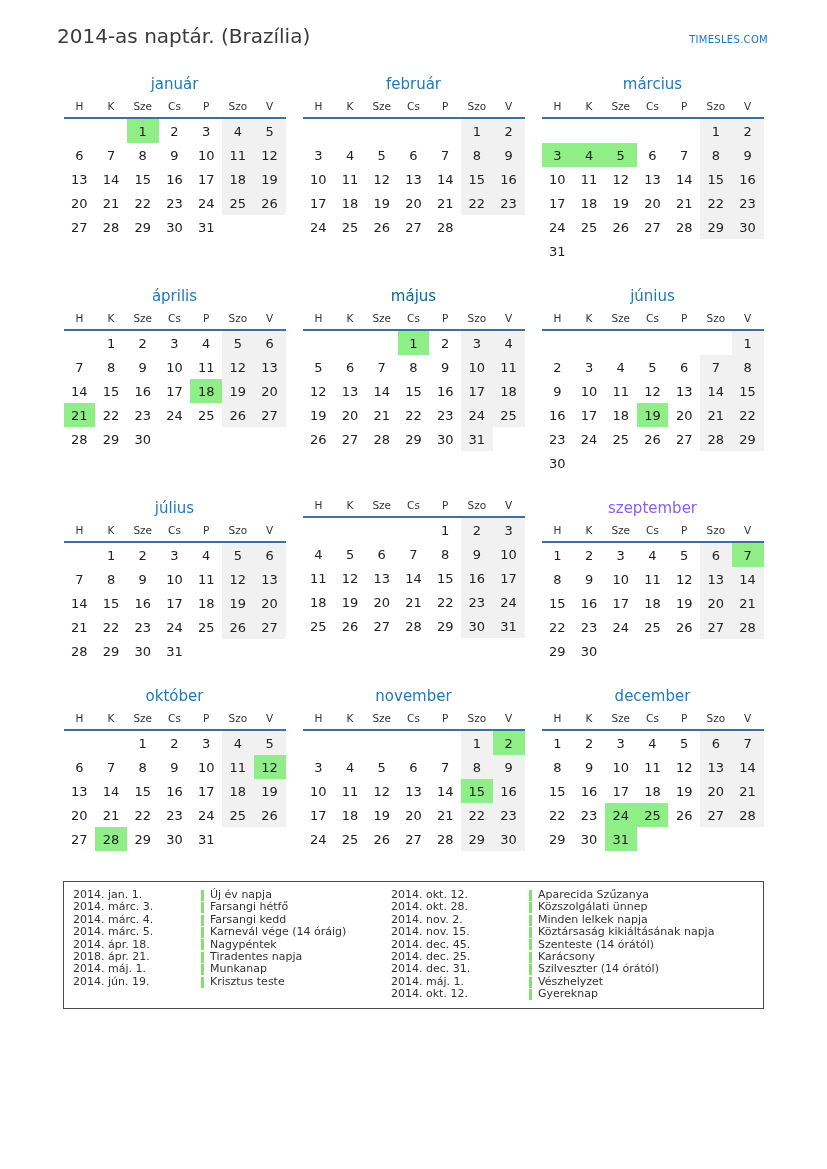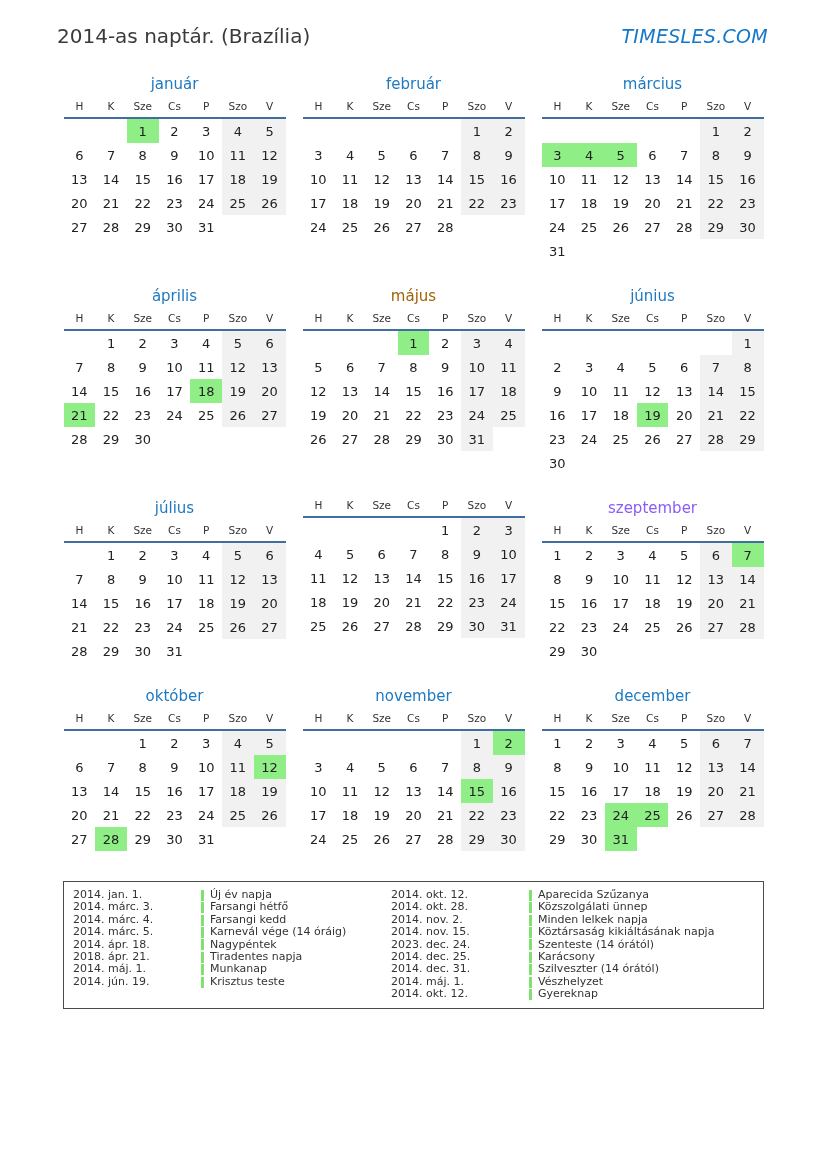--- a/index.html
+++ b/index.html
@@ -6,21 +6,21 @@
   body{
     width:827px;height:1169px;background:#ffffff;
     font-family:"DejaVu Sans","Liberation Sans",sans-serif;
     position:relative;overflow:hidden;
   }
   .page-header{
     display:flex;justify-content:space-between;align-items:baseline;
     padding:24px 59px 0 57px;
   }
   .page-title{font-size:20px;color:#3b3b3b;}
-  .site-link{font-size:19px;color:#1577c8;text-decoration:none;letter-spacing:.3px;cursor:pointer;font-style:italic;}
+  .site-link{font-size:10px;color:#1577c8;text-decoration:none;letter-spacing:.3px;cursor:pointer;}
   .months{
     margin:27px auto 0;width:700px;
     display:grid;grid-template-columns:repeat(3,222px);
     column-gap:17px;row-gap:24px;align-items:start;
   }
   .month{width:222px;}
   .month-title{text-align:center;color:#1e79c0;font-size:15px;margin-bottom:7px;}
   table.month-grid{border-collapse:collapse;width:100%;table-layout:fixed;}
   table.month-grid thead th{
     font-size:10.5px;font-weight:normal;color:#333;
@@ -311,21 +311,21 @@
             <td>30</td>
             <td></td>
             <td></td>
             <td></td>
             <td></td>
           </tr>
         </tbody>
       </table>
     </div>
     <div class="month">
-      <div class="month-title" style="color: #a16207;">május</div>
+      <div class="month-title" style="color: #0369a1;">május</div>
       <table class="month-grid">
         <thead>
           <tr>
             <th style="border-bottom-color: rgb(64, 111, 159);">H</th>
             <th style="border-bottom-color: rgb(64, 111, 159);">K</th>
             <th style="border-bottom-color: rgb(64, 111, 159);">Sze</th>
             <th style="border-bottom-color: rgb(64, 111, 159);">Cs</th>
             <th style="border-bottom-color: rgb(64, 111, 159);">P</th>
             <th style="border-bottom-color: rgb(64, 111, 159);">Szo</th>
             <th style="border-bottom-color: rgb(64, 111, 159);">V</th>
@@ -877,21 +877,21 @@
       </div>
       <div class="legend-row">
         <span class="legend-date">2014. nov. 2.</span>
         <span class="legend-name"><i class="bar" style="background: rgb(128, 224, 112);"></i>Minden lelkek napja</span>
       </div>
       <div class="legend-row">
         <span class="legend-date">2014. nov. 15.</span>
         <span class="legend-name"><i class="bar" style="background: rgb(128, 224, 112);"></i>Köztársaság kikiáltásának napja</span>
       </div>
       <div class="legend-row">
-        <span class="legend-date">2023. dec. 24.</span>
+        <span class="legend-date">2014. dec. 45.</span>
         <span class="legend-name"><i class="bar" style="background: rgb(128, 224, 112);"></i>Szenteste (14 órától)</span>
       </div>
       <div class="legend-row">
         <span class="legend-date">2014. dec. 25.</span>
         <span class="legend-name"><i class="bar" style="background: rgb(128, 224, 112);"></i>Karácsony</span>
       </div>
       <div class="legend-row">
         <span class="legend-date">2014. dec. 31.</span>
         <span class="legend-name"><i class="bar" style="background: rgb(128, 224, 112);"></i>Szilveszter (14 órától)</span>
       </div>

